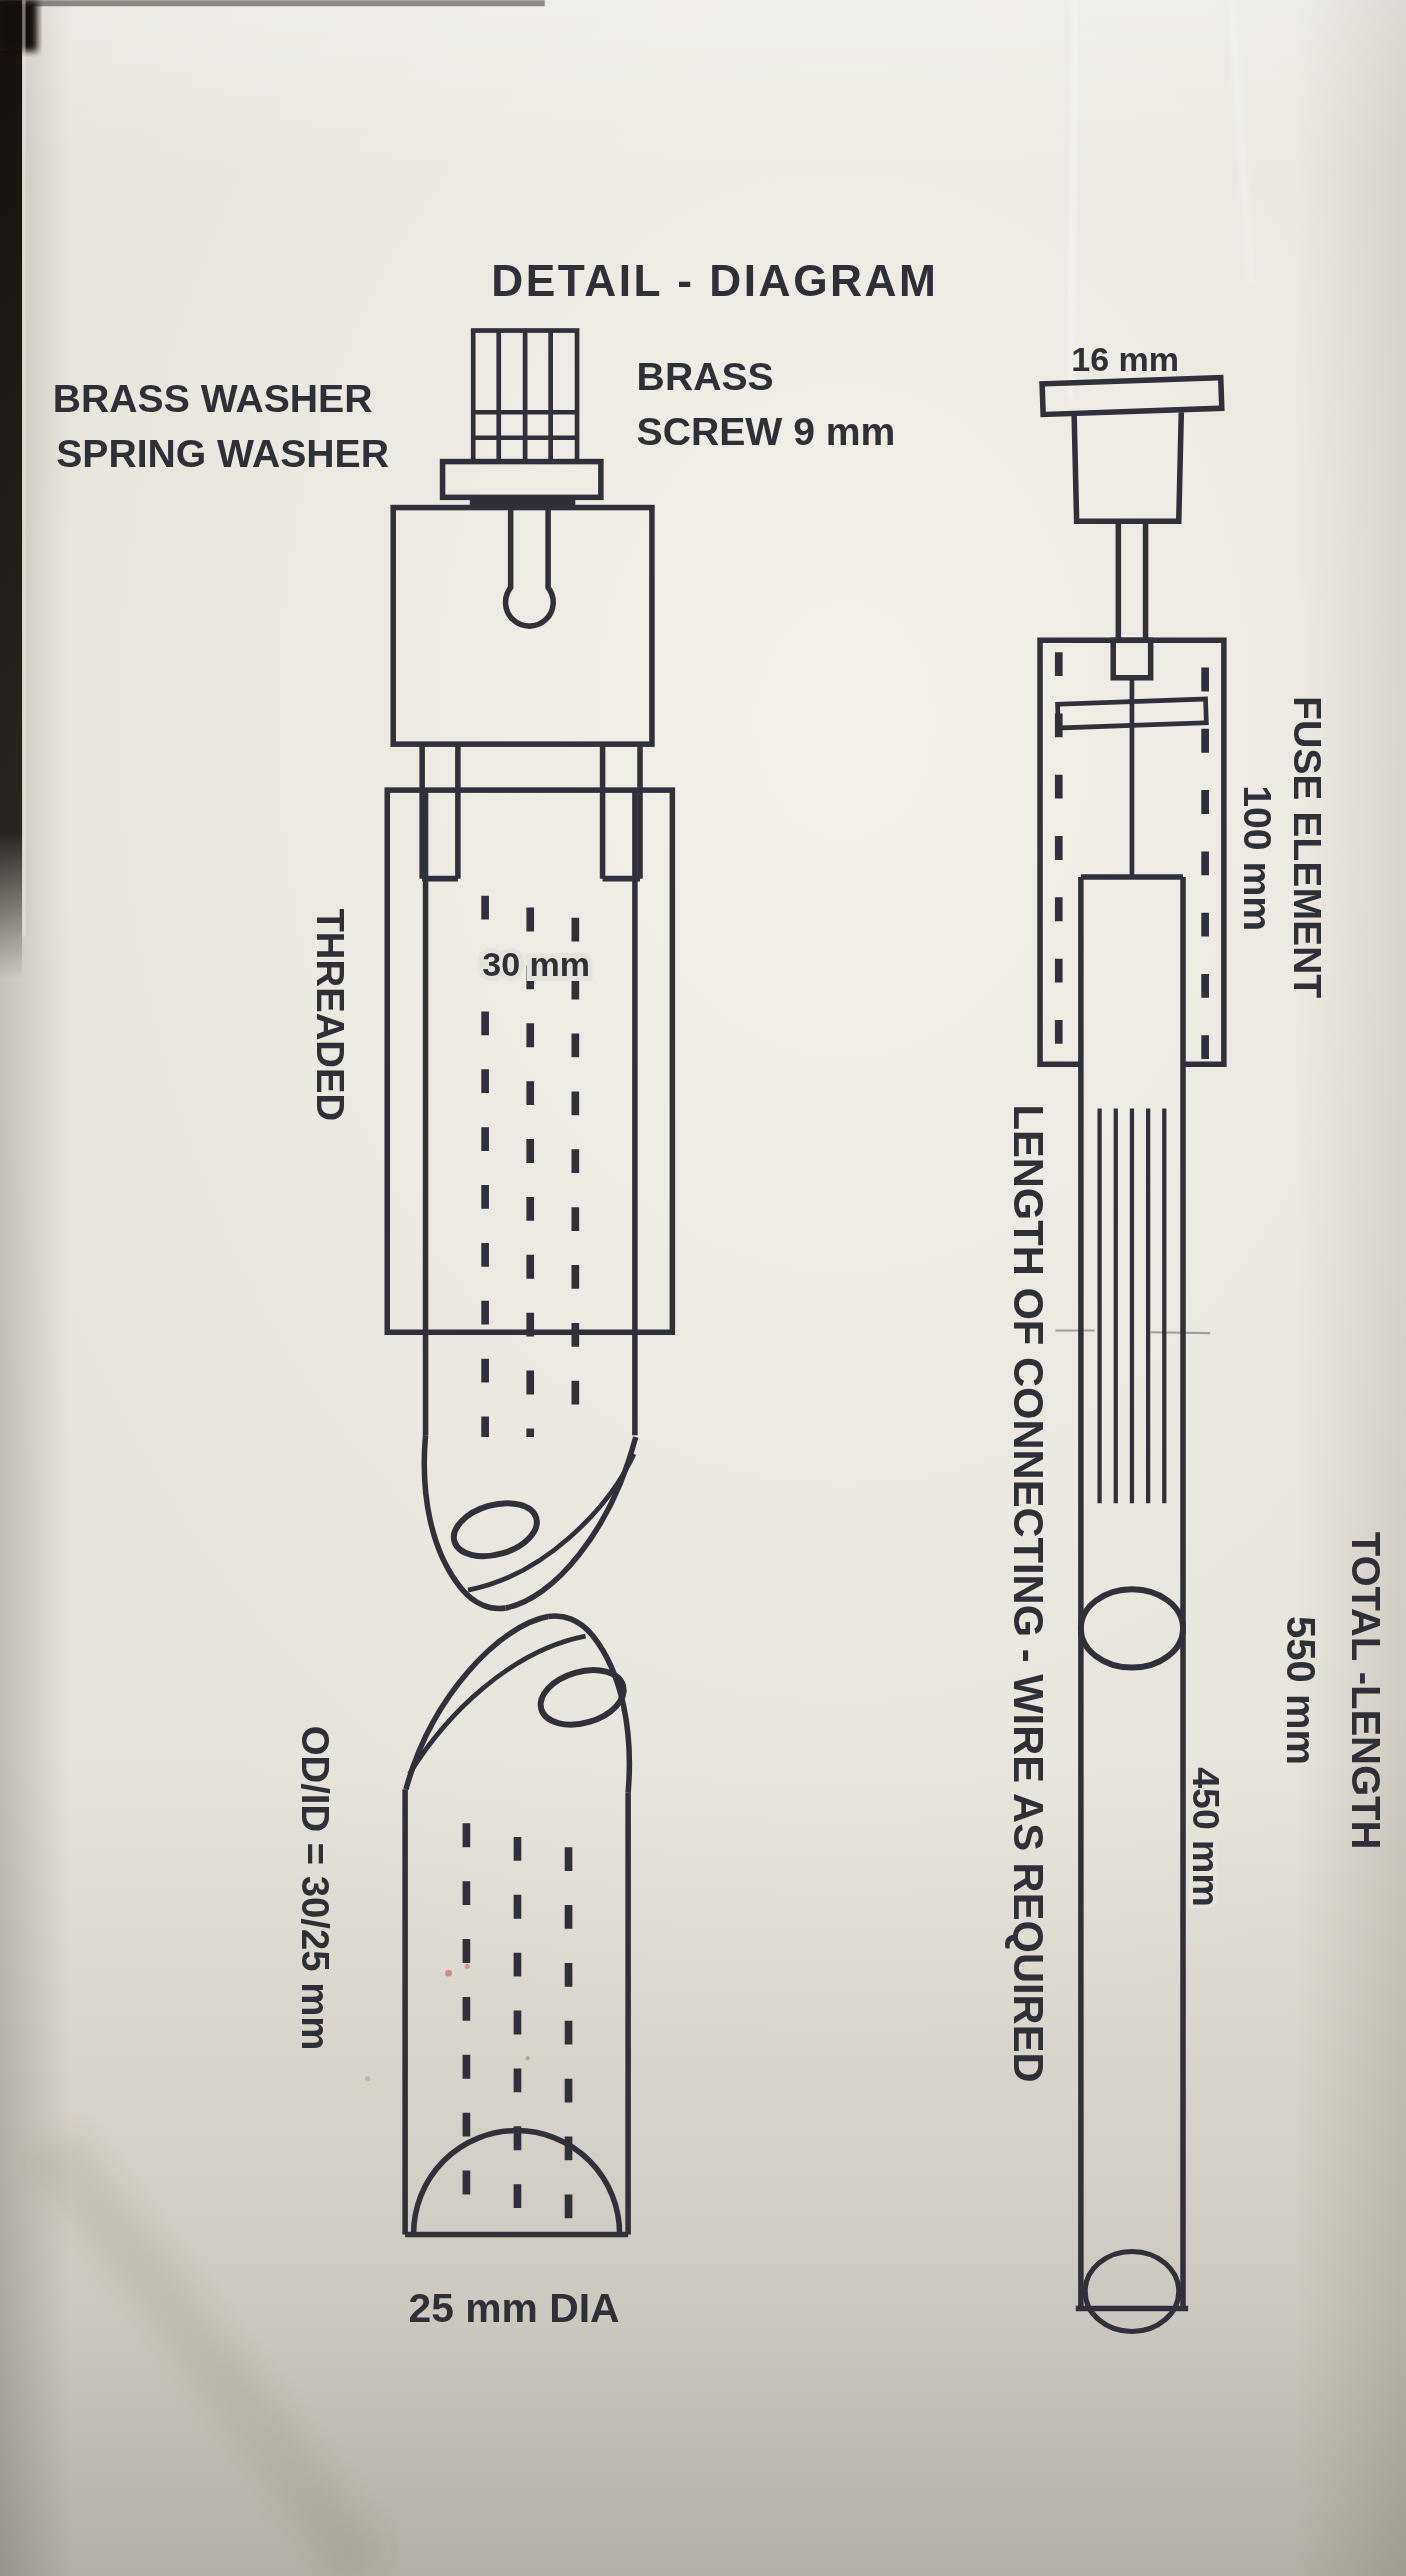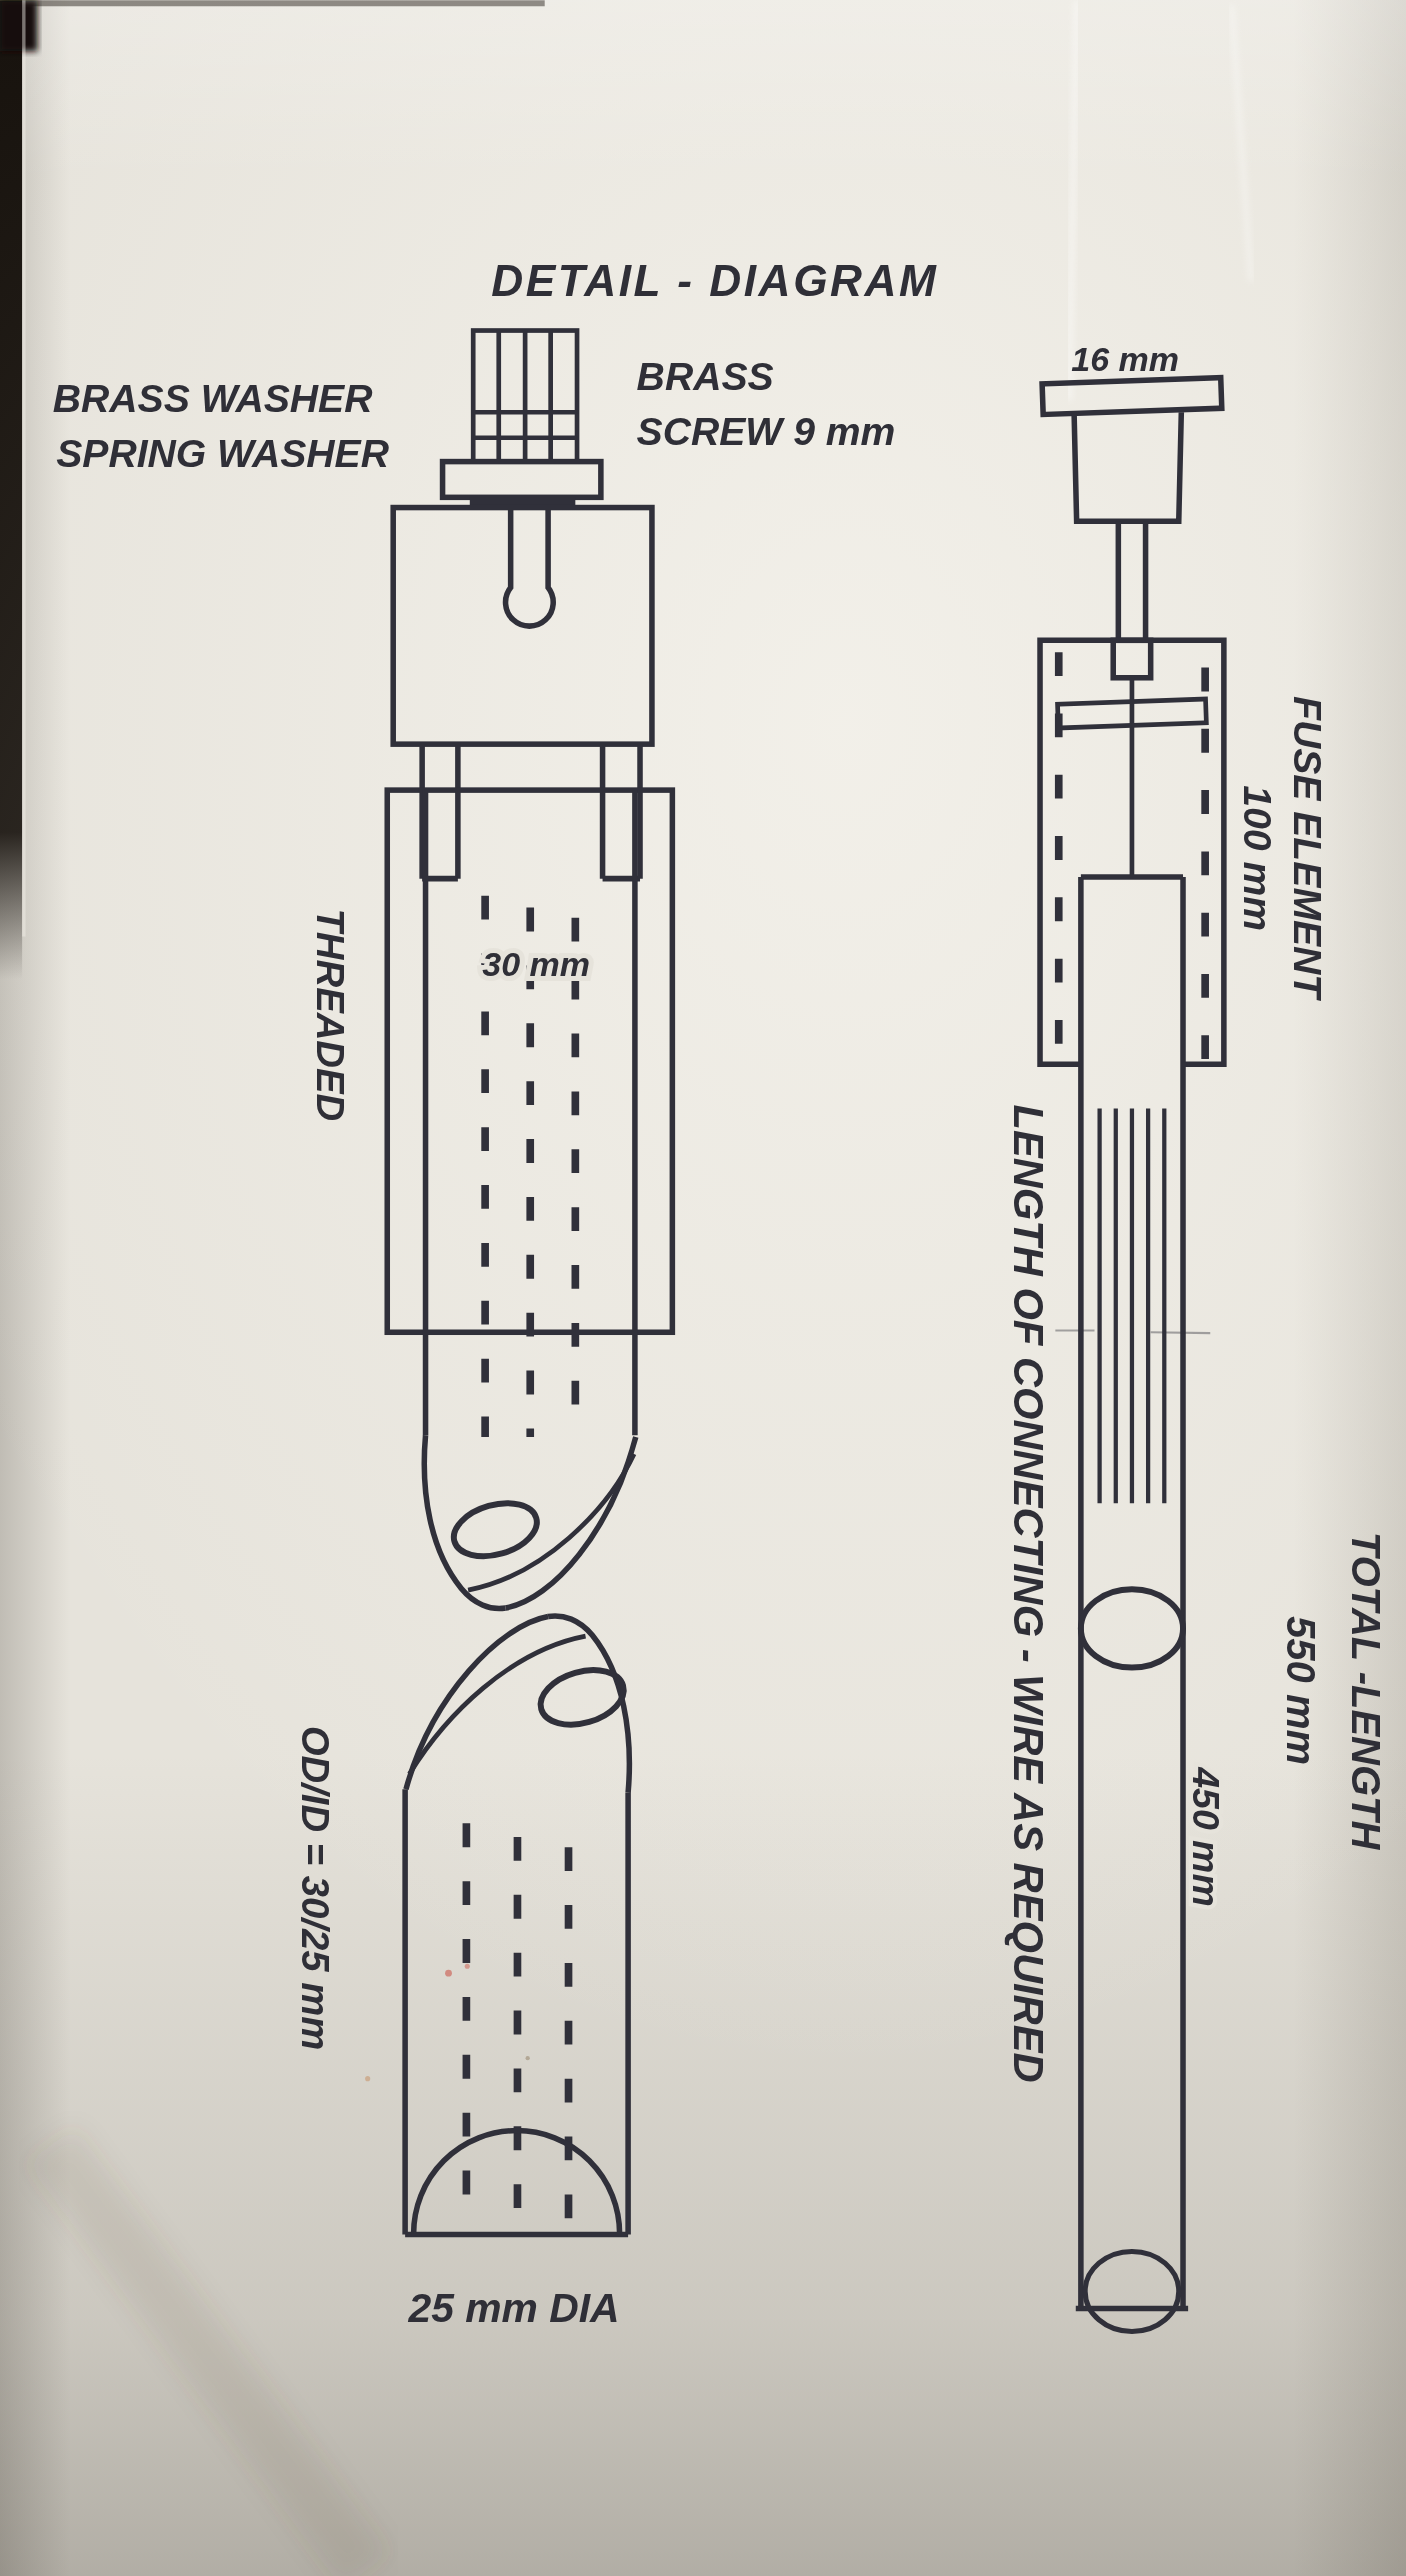--- a/index.html
+++ b/index.html
@@ -7,21 +7,20 @@
     position:relative;
     width:1406px; height:2576px;
     overflow:hidden;
     background-color:#e6e3db;
     background-image:
       linear-gradient(180deg, rgba(255,255,255,.22) 0%, rgba(255,255,255,0) 7%),
       radial-gradient(115% 85% at 60% 28%, rgba(250,248,242,.6) 0%, rgba(250,248,242,0) 62%),
       linear-gradient(180deg, rgba(0,0,0,0) 68%, rgba(64,58,47,.16) 90%, rgba(56,50,40,.30) 100%),
       linear-gradient(90deg, rgba(40,34,26,.20) 0%, rgba(0,0,0,0) 5%, rgba(0,0,0,0) 92%, rgba(66,58,45,.16) 100%);
     font-family:"Liberation Sans", sans-serif;
-    font-style:italic;
   }
   svg { position:absolute; inset:0; }
   text {
     fill:#2f2f37;
     font-family:"Liberation Sans", sans-serif;
     font-weight:600;
   }
   .title-text { font-weight:700; letter-spacing:3px; }
   .ink { stroke:#30303a; fill:none; }
 </style>

